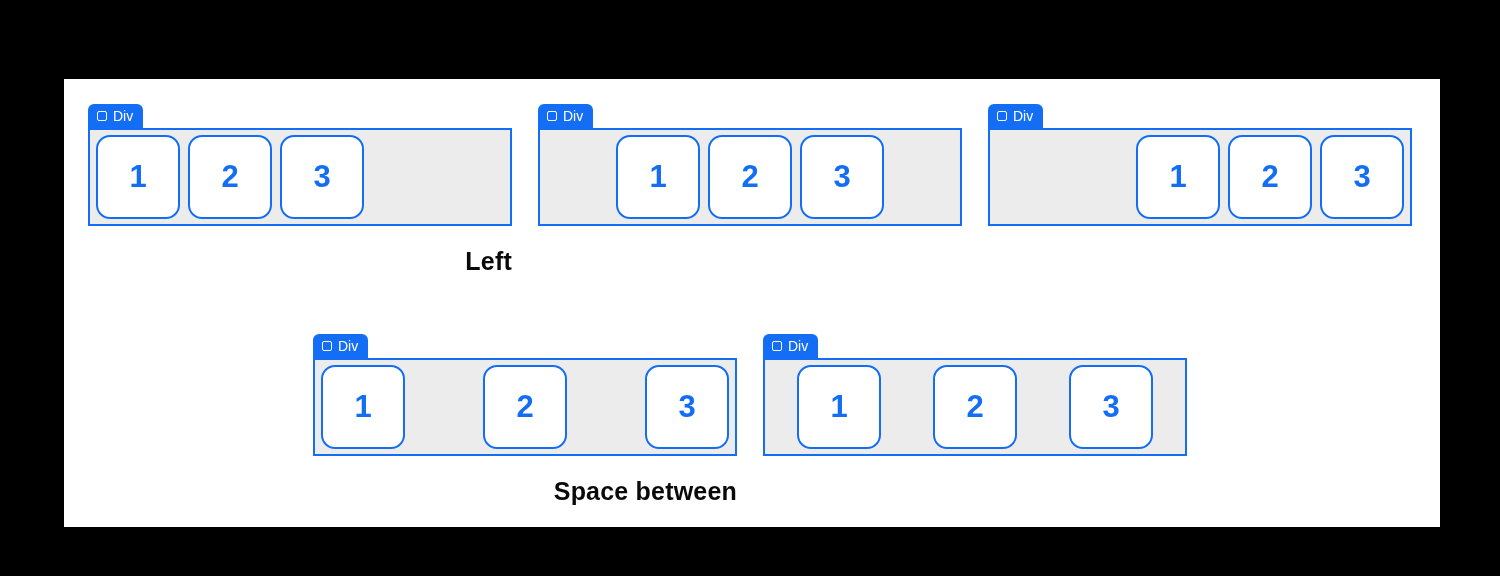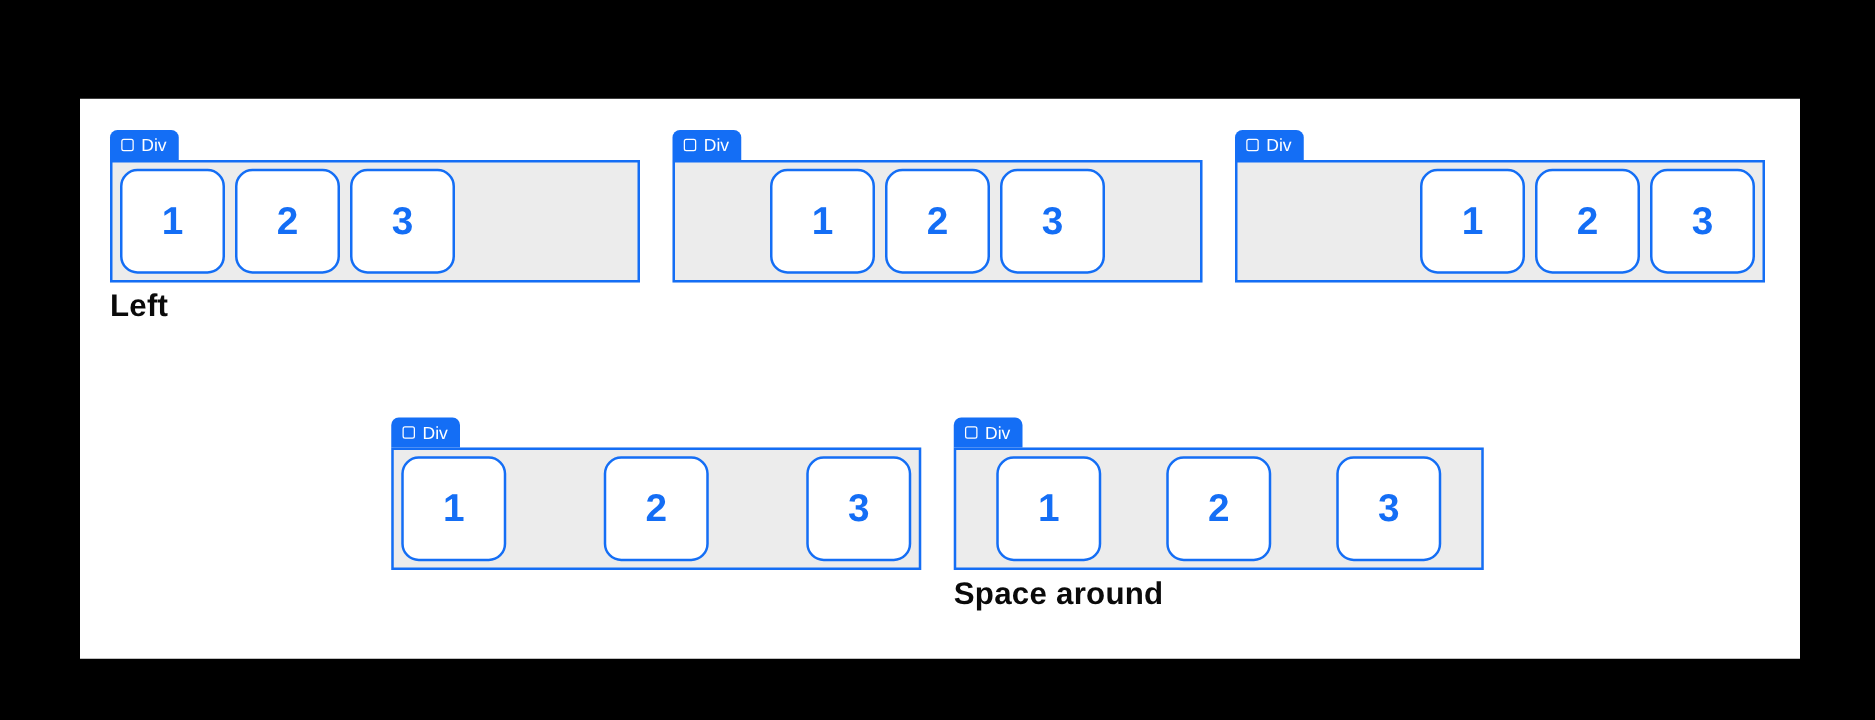--- a/index.html
+++ b/index.html
@@ -60,22 +60,22 @@
   .box{
     width:84px; height:84px; flex:0 0 auto;
     background:var(--box-bg);
     border:2px solid var(--accent);
     border-radius:14px;
     display:flex; align-items:center; justify-content:center;
     color:var(--accent);
     font-size:31px; font-weight:700;
   }
   .figure-label{
-    margin-top:5px;
-    text-align:left;
+    margin-top:21px;
+    text-align:right;
     color:var(--label-text);
     font-size:25px; font-weight:700;
     letter-spacing:0.2px;
   }
 </style>
 </head>
 <body>
 
 <div class="stage">
   <div class="canvas">
@@ -120,29 +120,29 @@
     <div class="figure fig-between">
       <div class="tag">
         <span class="tag-icon"></span>
         <span>Div</span>
       </div>
       <div class="figure-body justify-between">
         <div class="box">1</div>
         <div class="box">2</div>
         <div class="box">3</div>
       </div>
+      <div class="figure-label">Space between</div>
     </div>
 
     <div class="figure fig-around">
       <div class="tag">
         <span class="tag-icon"></span>
         <span>Div</span>
       </div>
       <div class="figure-body justify-around">
         <div class="box">1</div>
         <div class="box">2</div>
         <div class="box">3</div>
       </div>
-      <div class="figure-label">Space around</div>
     </div>
 
   </div>
 </div>
 
 </body></html>

